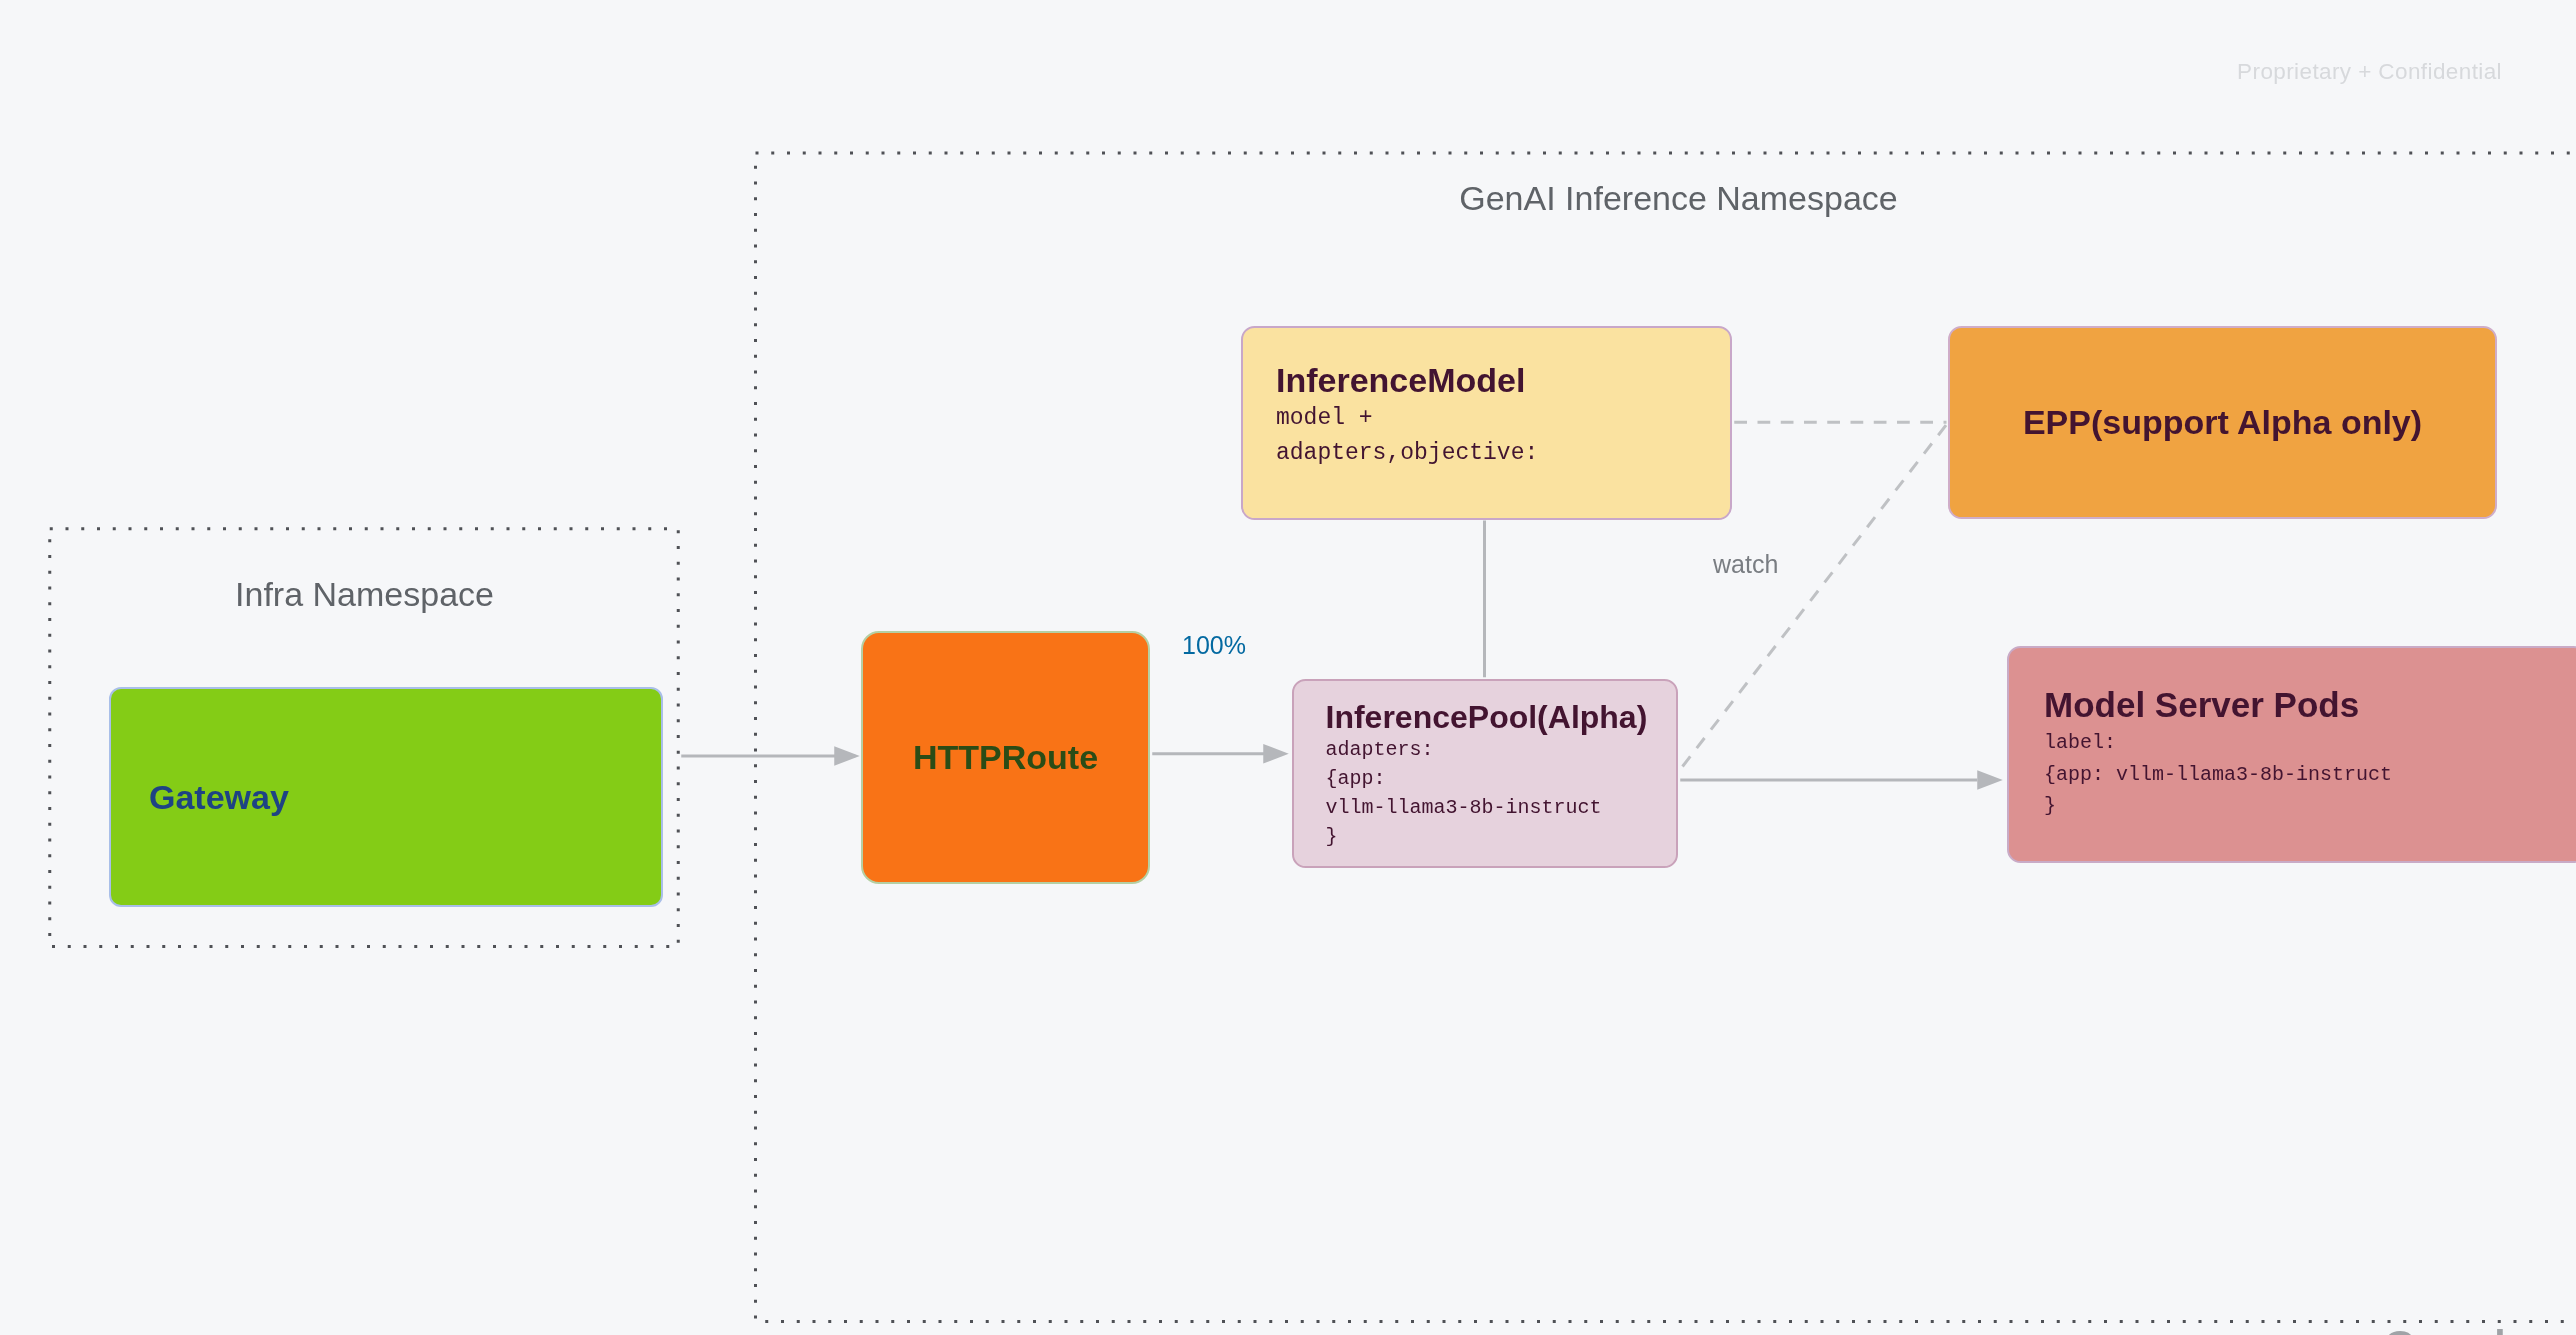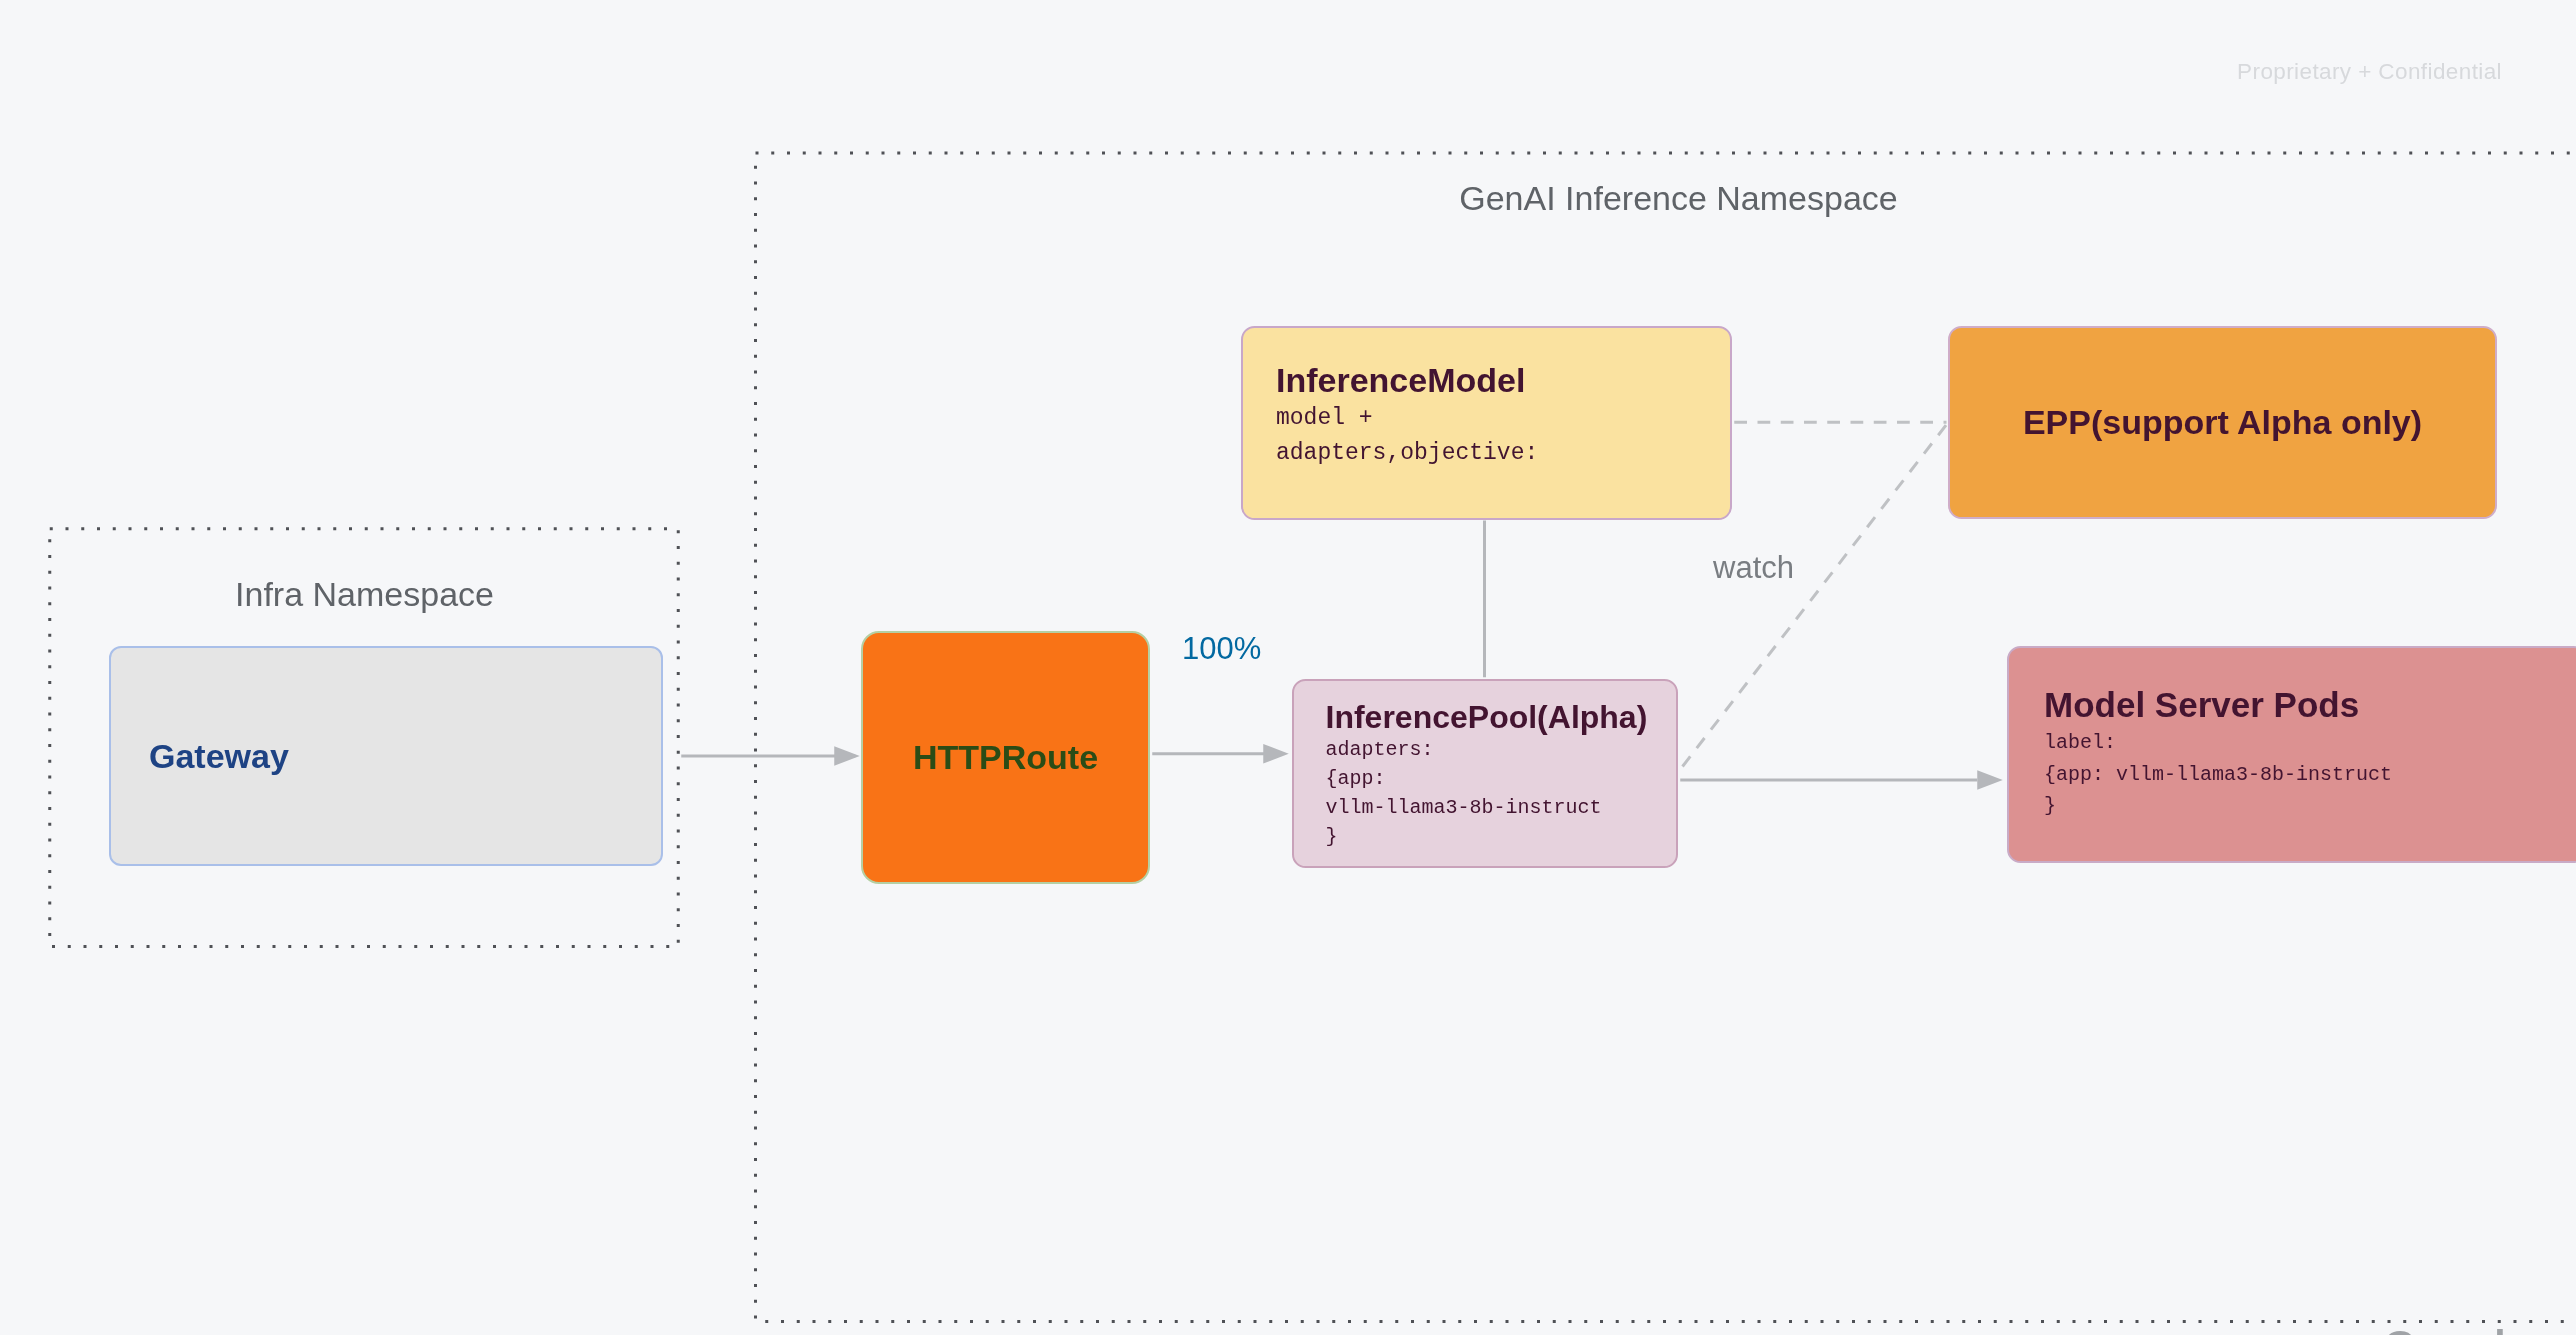--- a/index.html
+++ b/index.html
@@ -59,21 +59,21 @@
                          padding: 18px 0 0 31.5px; }
   .node.inference-pool .title { font-size: 32px; line-height: 36px; }
   .node.inference-pool .code { font-size: 20px; line-height: 29px; }
 
   .node.model-server-pods { left: 2007px; top: 646px; width: 580px; height: 217px;
                             padding: 35px 0 0 35px; }
   .node.model-server-pods .title { font-size: 35px; line-height: 44px; }
   .node.model-server-pods .code { font-size: 20px; line-height: 31.5px; }
 
   
-  .edge-label { position: absolute; font-size: 31px; }
+  .edge-label { position: absolute; font-size: 25px; }
   .edge-label.weight { left: 1182px; top: 631px; color: #0369a1; }
   .edge-label.watch  { left: 1713px; top: 550px; color: #797d82; }
 
   
   .google-logo {
     position: absolute; left: 2384px; top: 1322px;
     font-size: 41px; font-weight: bold; color: #a0a3a7; letter-spacing: 0.8px;
   }
 </style>
 </head>
@@ -100,21 +100,21 @@
 
     <line x1="2240" y1="1040" x2="2636" y2="1040" stroke="#b5b7bb" stroke-width="4"></line>
     <polygon points="2670,1040 2636,1027 2636,1053" fill="#b5b7bb"></polygon>
   </svg>
 
   <div class="watermark">Proprietary + Confidential</div>
 
   <div class="ns-title genai">GenAI Inference Namespace</div>
   <div class="ns-title infra">Infra Namespace</div>
 
-  <div class="node gateway" style="background: #e5e5e5; border-color: rgb(169, 191, 233); color: rgb(30, 67, 132);">
+  <div class="node gateway" style="background: #84cc16; border-color: rgb(169, 191, 233); color: rgb(30, 67, 132); margin-top: 41px;">
     <div class="title">Gateway</div>
   </div>
 
   <div class="node httproute" style="background: #f97316; border-color: rgb(181, 207, 163); color: rgb(43, 76, 22);">
     <div class="title">HTTPRoute</div>
   </div>
 
   <div class="node epp" style="background: rgb(240, 163, 65); border-color: rgb(207, 173, 201); color: rgb(67, 20, 48);">
     <div class="title">EPP(support Alpha only)</div>
   </div>

